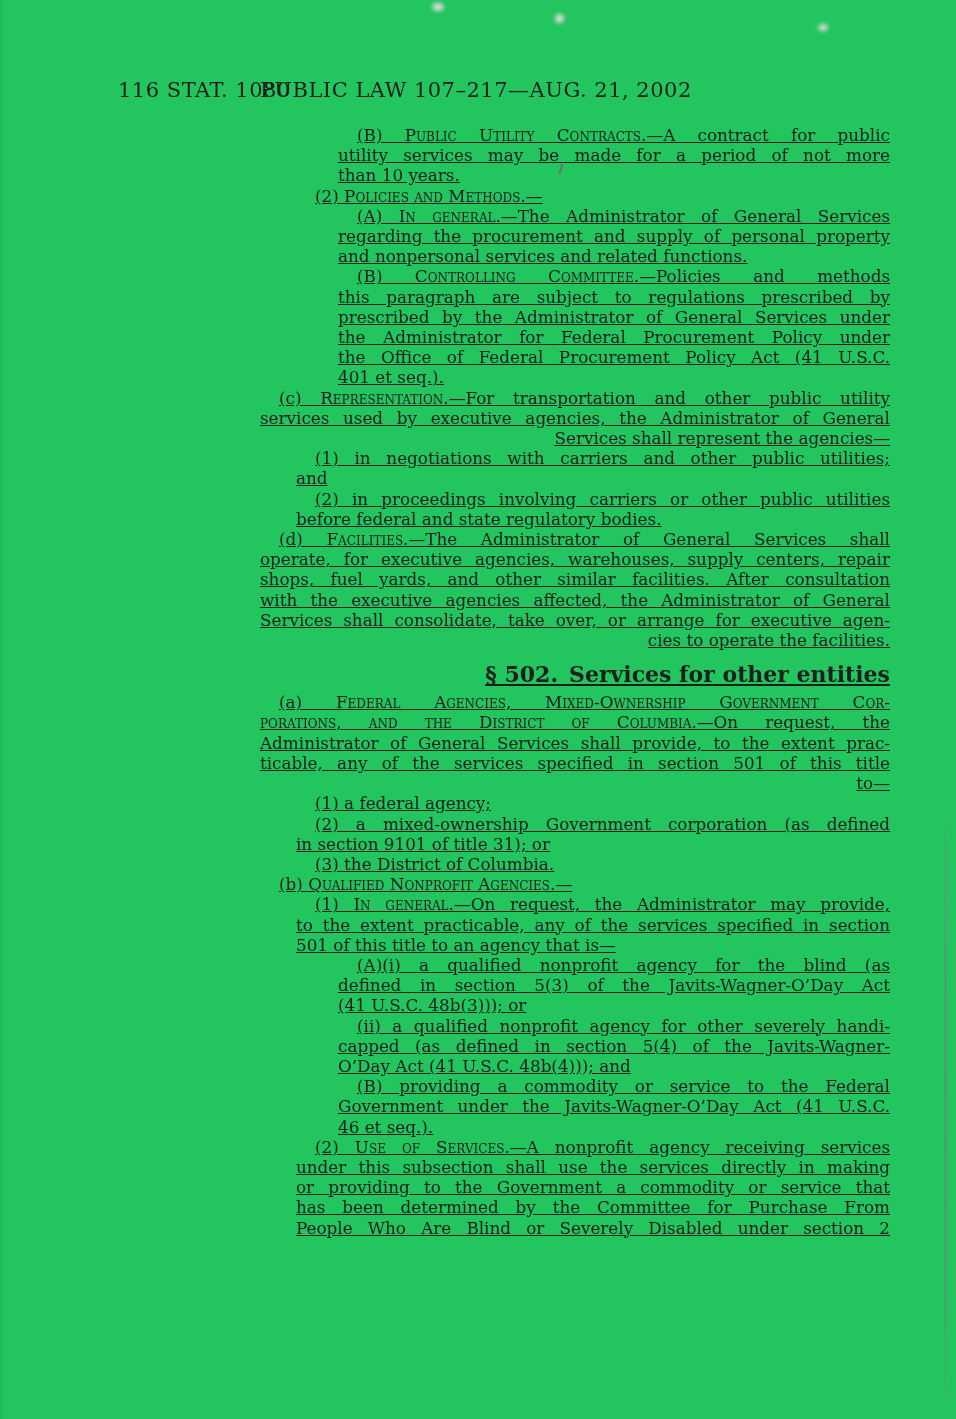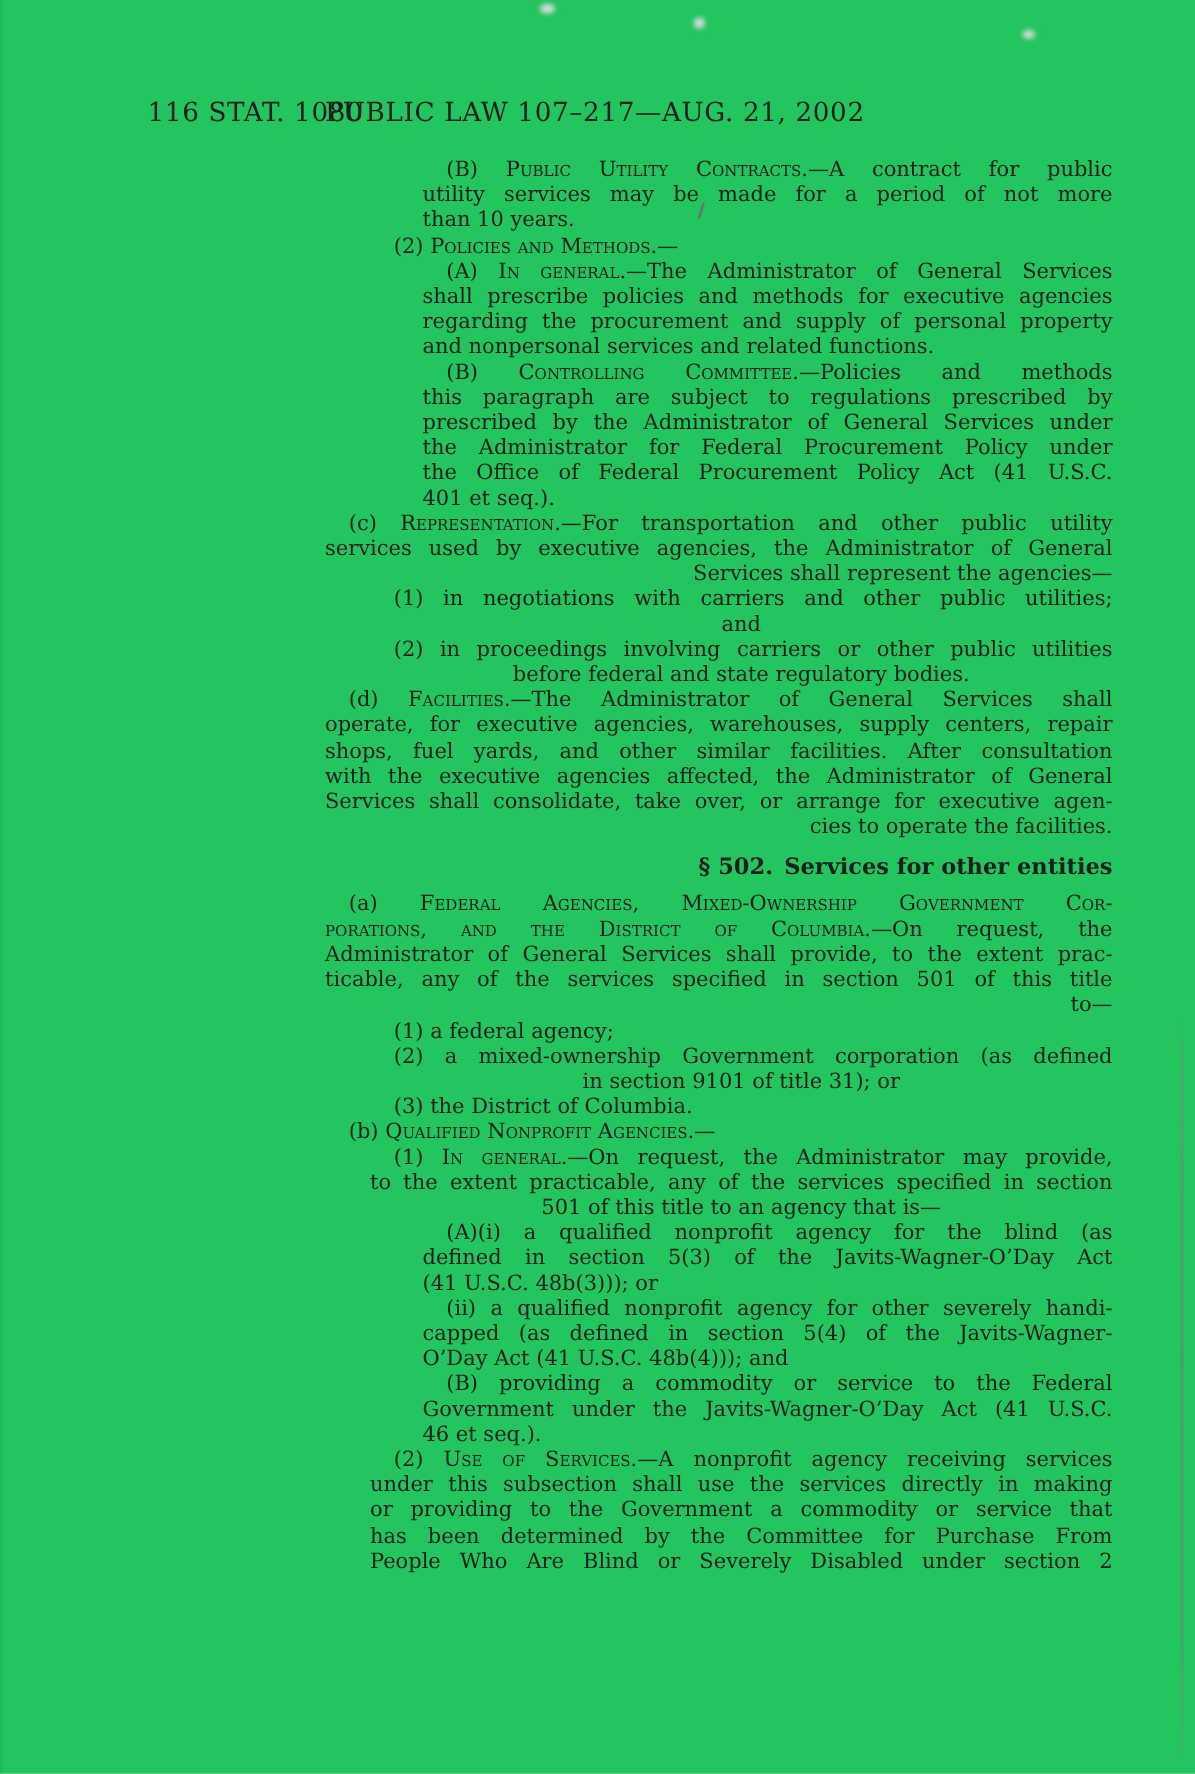--- a/index.html
+++ b/index.html
@@ -17,28 +17,28 @@
   }
   
   .running-head{position:absolute;top:78px;left:0;width:100%;height:26px;font-size:21px;}
   .stat-number{position:absolute;left:118px;top:0;letter-spacing:0.5px;}
   .law-title{position:absolute;left:260px;top:0;width:630px;text-align:left;letter-spacing:0.5px;}
   
   .doc-body{
     position:absolute;left:260px;top:125px;width:630px;
     font-size:16.8px;line-height:20.2px;
   }
-  .para{margin:0;}
+  .para{margin:0;text-decoration:underline;}
   .para.heading{margin:12px 0 6px 0;}
-  .para.heading .line{font-weight:bold;font-size:18px;line-height:24px;}
+  .para.heading .line{font-weight:bold;font-size:22px;line-height:24px;}
   .line{text-align:left;}
   .line.j{text-align:justify;text-align-last:justify;}
   .i0{padding-left:0;text-align:right;}
   .i1{padding-left:19px;}
-  .i2{padding-left:36px;text-align:center;}
+  .i2{padding-left:36px;}
   .i3{padding-left:55px;}
   .i4{padding-left:78px;}
   .i5{padding-left:97px;}
   .sc{font-variant:small-caps;}
   
   .scan-line-right{
     position:absolute;left:944px;top:818px;width:3px;height:584px;
     background:linear-gradient(to bottom,
       rgba(120,120,120,0) 0%,
       rgba(130,130,130,0.35) 6%,
@@ -72,21 +72,20 @@
       <div class="para">
         <div class="line i5 j"><span>(B) </span><span class="sc">Public Utility Contracts.—</span><span>A contract for public</span></div>
         <div class="line i4 j"><span>utility services may be made for a period of not more</span></div>
         <div class="line i4"><span>than 10 years.</span></div>
       </div>
       <div class="para">
         <div class="line i3"><span>(2) </span><span class="sc">Policies and Methods.—</span></div>
       </div>
       <div class="para">
         <div class="line i5 j"><span>(A) </span><span class="sc">In general.—</span><span>The Administrator of General Services</span></div>
-        <div class="line i4 j"><span>shall prescribe policies and methods for executive agencies</span></div>
         <div class="line i4 j"><span>regarding the procurement and supply of personal property</span></div>
         <div class="line i4"><span>and nonpersonal services and related functions.</span></div>
       </div>
       <div class="para">
         <div class="line i5 j"><span>(B) </span><span class="sc">Controlling Committee.—</span><span>Policies and methods</span></div>
         <div class="line i4 j"><span>this paragraph are subject to regulations prescribed by</span></div>
         <div class="line i4 j"><span>prescribed by the Administrator of General Services under</span></div>
         <div class="line i4 j"><span>the Administrator for Federal Procurement Policy under</span></div>
         <div class="line i4 j"><span>the Office of Federal Procurement Policy Act (41 U.S.C.</span></div>
         <div class="line i4"><span>401 et seq.).</span></div>

